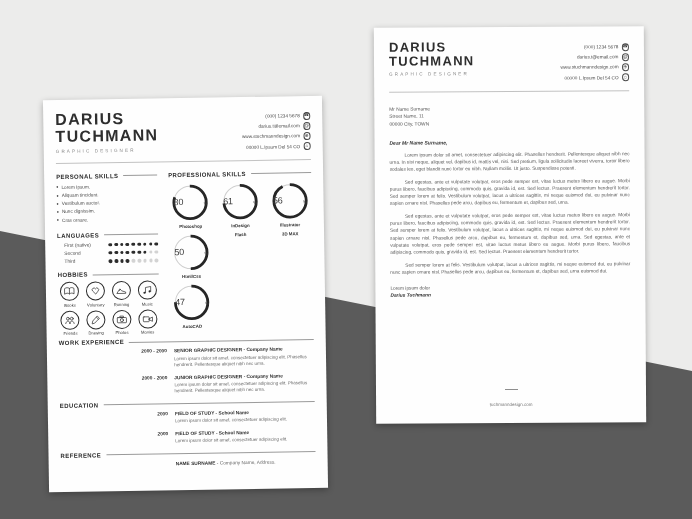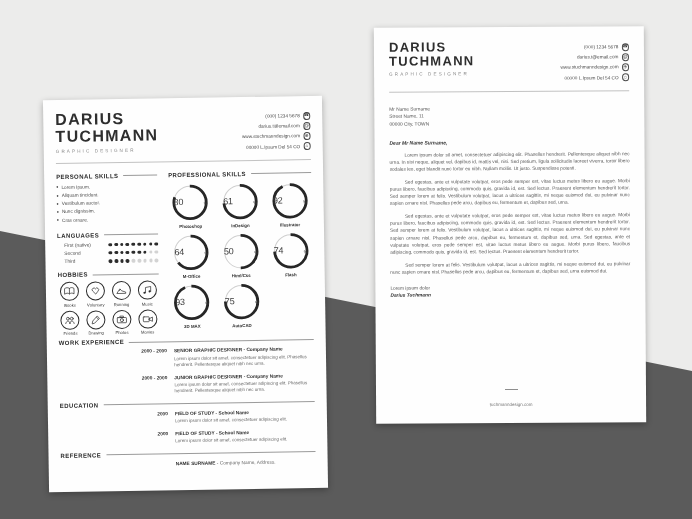--- a/index.html
+++ b/index.html
@@ -290,86 +290,53 @@
             </div>
             <div class="skill-label">InDesign</div>
           </div>
           <div class="skill">
             <div class="donut">
               <svg viewBox="0 0 41 41">
                 <circle cx="20.5" cy="20.5" r="16.2" fill="none" stroke="#cfcfcf" stroke-width="1"></circle>
                 <circle cx="20.5" cy="20.5" r="16.2" fill="none" stroke="#262626" stroke-width="2.8" stroke-dasharray="93.64459381820456 101.78760197630929" transform="rotate(-90 20.5 20.5)"></circle>
               </svg>
               <div class="pct">
-                <span>92</span>
+                <span>56</span>
                 <span class="sym">%</span>
               </div>
             </div>
             <div class="skill-label">Illustrator</div>
-          </div>
-          <div class="skill">
-            <div class="donut">
-              <svg viewBox="0 0 41 41">
-                <circle cx="20.5" cy="20.5" r="16.2" fill="none" stroke="#cfcfcf" stroke-width="1"></circle>
-                <circle cx="20.5" cy="20.5" r="16.2" fill="none" stroke="#262626" stroke-width="2.8" stroke-dasharray="65.14406526483795 101.78760197630929" transform="rotate(-90 20.5 20.5)"></circle>
-              </svg>
-              <div class="pct">
-                <span>64</span>
-                <span class="sym">%</span>
-              </div>
-            </div>
-            <div class="skill-label">M-Office</div>
           </div>
           <div class="skill">
             <div class="donut">
               <svg viewBox="0 0 41 41">
                 <circle cx="20.5" cy="20.5" r="16.2" fill="none" stroke="#cfcfcf" stroke-width="1"></circle>
                 <circle cx="20.5" cy="20.5" r="16.2" fill="none" stroke="#262626" stroke-width="2.8" stroke-dasharray="50.893800988154645 101.78760197630929" transform="rotate(-90 20.5 20.5)"></circle>
               </svg>
               <div class="pct">
                 <span>50</span>
                 <span class="sym">%</span>
               </div>
             </div>
             <div class="skill-label">Html/Css</div>
           </div>
           <div class="skill">
-            <div class="donut">
-              <svg viewBox="0 0 41 41">
-                <circle cx="20.5" cy="20.5" r="16.2" fill="none" stroke="#cfcfcf" stroke-width="1"></circle>
-                <circle cx="20.5" cy="20.5" r="16.2" fill="none" stroke="#262626" stroke-width="2.8" stroke-dasharray="75.32282546246887 101.78760197630929" transform="rotate(-90 20.5 20.5)"></circle>
-              </svg>
-              <div class="pct">
-                <span>74</span>
-                <span class="sym">%</span>
-              </div>
-            </div>
             <div class="skill-label">Flash</div>
           </div>
           <div class="skill">
-            <div class="donut">
-              <svg viewBox="0 0 41 41">
-                <circle cx="20.5" cy="20.5" r="16.2" fill="none" stroke="#cfcfcf" stroke-width="1"></circle>
-                <circle cx="20.5" cy="20.5" r="16.2" fill="none" stroke="#262626" stroke-width="2.8" stroke-dasharray="94.66246983796765 101.78760197630929" transform="rotate(-90 20.5 20.5)"></circle>
-              </svg>
-              <div class="pct">
-                <span>93</span>
-                <span class="sym">%</span>
-              </div>
-            </div>
             <div class="skill-label">3D MAX</div>
           </div>
           <div class="skill">
             <div class="donut">
               <svg viewBox="0 0 41 41">
                 <circle cx="20.5" cy="20.5" r="16.2" fill="none" stroke="#cfcfcf" stroke-width="1"></circle>
                 <circle cx="20.5" cy="20.5" r="16.2" fill="none" stroke="#262626" stroke-width="2.8" stroke-dasharray="76.34070148223196 101.78760197630929" transform="rotate(-90 20.5 20.5)"></circle>
               </svg>
               <div class="pct">
-                <span>75</span>
+                <span>47</span>
                 <span class="sym">%</span>
               </div>
             </div>
             <div class="skill-label">AutoCAD</div>
           </div>
         </div>
     </div>
   </div>
 
   <div class="sec-head" style="margin-top:4px">

